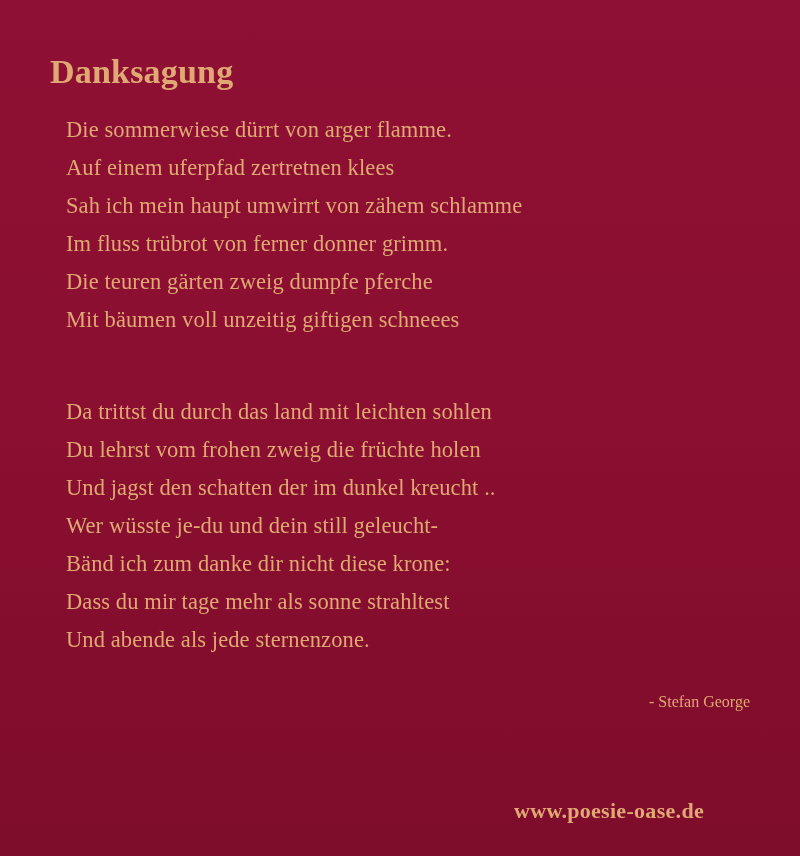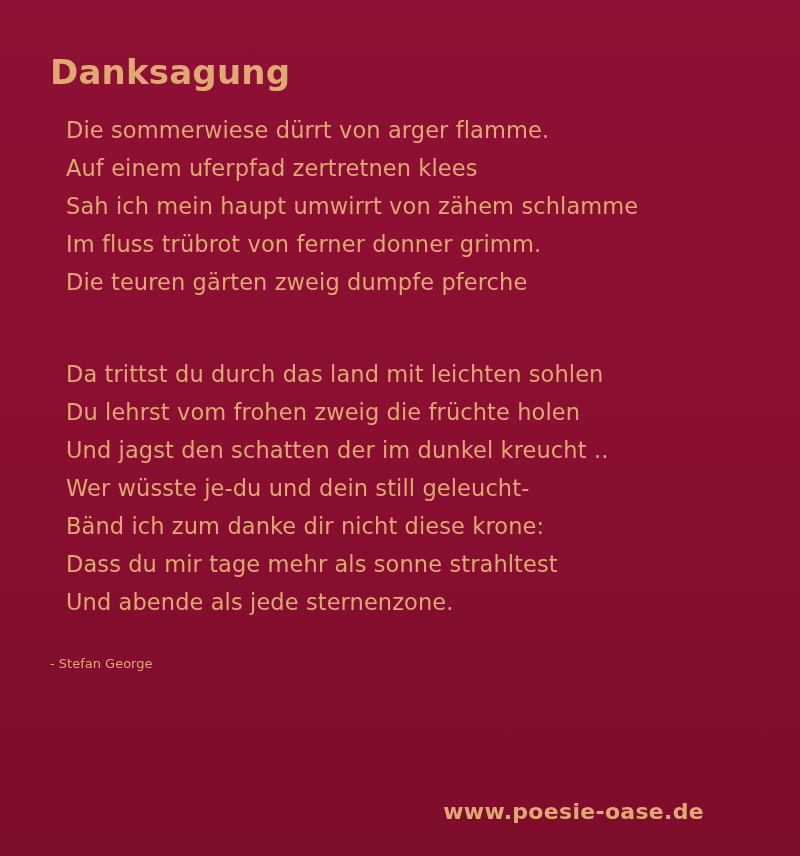--- a/index.html
+++ b/index.html
@@ -14,20 +14,21 @@
     overflow: hidden;
   }
   
   .poem-card {
     position: relative;
     width: 800px;
     height: 856px;
     box-sizing: border-box;
     background: linear-gradient(180deg, #8e1034 0%, #8b0f31 45%, #7e0c2b 100%);
     padding: 52px 50px 0 50px;
+    font-family: Liberation Serif, serif;
   }
   .poem-title {
     color: #e0a873;
     font-size: 34px;
     font-weight: bold;
     letter-spacing: 0.2px;
     margin: 0 0 18px 0;
     line-height: 1.2;
   }
   .stanza {
@@ -38,23 +39,24 @@
     font-size: 22.5px;
     line-height: 38px;
     white-space: pre-wrap;
     letter-spacing: 0.1px;
   }
   .stanza-gap {
     height: 34px;
   }
   .author {
     color: #e0a873;
-    font-size: 13px;
+    font-size: 16px;
     line-height: 30px;
     margin-top: 28px;
+    text-align: right;
   }
   .site-credit {
     position: absolute;
     right: 96px;
     bottom: 32px;
     color: #e0a873;
     font-size: 22px;
     font-weight: bold;
     letter-spacing: 0.3px;
     margin-left: 31px;
@@ -66,20 +68,21 @@
 <div class="poem-card">
 
   <h1 class="poem-title">Danksagung</h1>
 
   <div class="stanza">
     <div class="poem-line">Die sommerwiese dürrt von arger flamme.</div>
     <div class="poem-line">Auf einem uferpfad zertretnen klees</div>
     <div class="poem-line">Sah ich mein haupt umwirrt von zähem schlamme</div>
     <div class="poem-line">Im fluss trübrot von ferner donner grimm.</div>
     <div class="poem-line">Die teuren gärten zweig dumpfe pferche</div>
+    <div class="poem-line">Mit bäumen voll unzeitig giftigen schneees</div>
   </div>
 
   <div class="stanza-gap"></div>
 
   <div class="stanza">
     <div class="poem-line">Da trittst du durch das land mit leichten sohlen</div>
     <div class="poem-line">Du lehrst vom frohen zweig die früchte holen</div>
     <div class="poem-line">Und jagst den schatten der im dunkel kreucht ..</div>
     <div class="poem-line">Wer wüsste je-du und dein still geleucht-</div>
     <div class="poem-line">Bänd ich zum danke dir nicht diese krone:</div>

